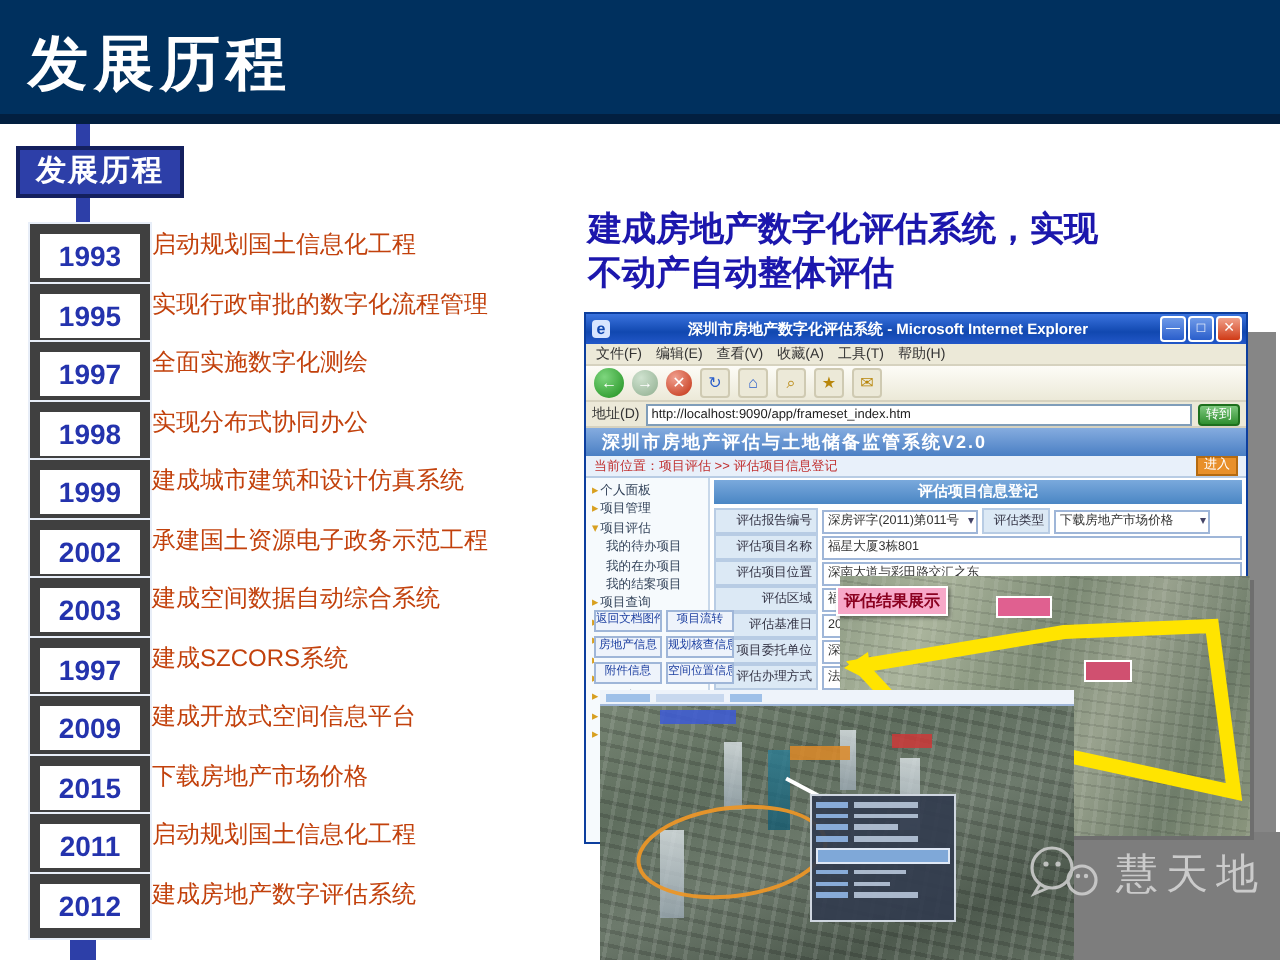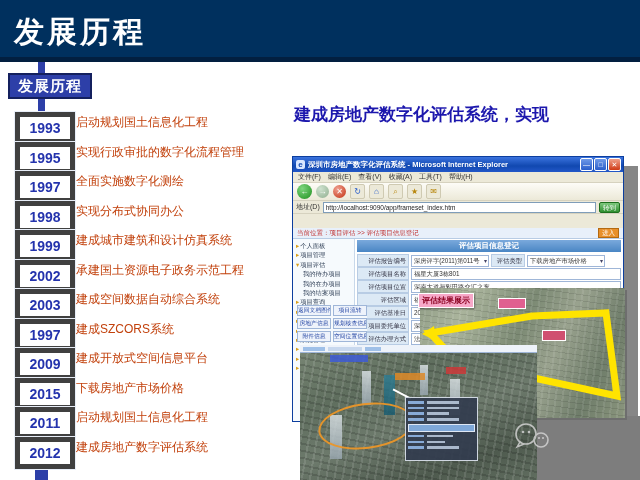--- a/index.html
+++ b/index.html
@@ -21,21 +21,21 @@
             box-shadow:0 0 0 1px #e8eef8;color:#2433ad;font-size:14px;font-weight:bold;text-align:center;line-height:22px;}
   .tl-text{position:absolute;left:76px;top:2px;color:#c2410c;font-size:12px;font-weight:normal;white-space:nowrap;}
 
   
   .heading{position:absolute;left:294px;top:92px;width:342px;color:#1c17ad;font-size:17px;font-weight:bold;line-height:1.32;z-index:2;margin-top:12px;}
 
   
   .browser{position:absolute;left:292px;top:156px;width:330px;height:264px;background:#ece9d8;border:1px solid #0c3e9e;z-index:1;font-size:7px;}
   .titlebar{position:absolute;left:0;top:0;width:100%;height:15px;background:linear-gradient(#3a73de,#1148b0 60%,#2257c8);display:flex;align-items:center;}
   .ie-icon{width:9px;height:9px;margin:0 3px;background:#d8e6ff;border-radius:2px;color:#1148b0;font-size:8px;font-weight:bold;line-height:9px;text-align:center;}
-  .wtitle{color:#fff;font-size:7.5px;font-weight:bold;white-space:nowrap;overflow:hidden;flex:1;}
+  .wtitle{color:#fff;font-size:7.5px;font-weight:bold;white-space:nowrap;overflow:hidden;flex:1;text-align:center;}
   .wctrls{display:flex;gap:1px;margin-right:2px;}
   .wbtn{width:11px;height:11px;font-size:7px;line-height:11px;text-align:center;color:#fff;background:linear-gradient(#6f9ae8,#2a5ecb);border:1px solid #fff;border-radius:2px;}
   .wbtn.close{background:linear-gradient(#f0a08a,#cf3a16);}
   .menubar{position:absolute;left:0;top:15px;width:100%;height:11px;background:#ece9d8;border-bottom:1px solid #d6d2bf;display:flex;align-items:center;gap:7px;padding-left:5px;box-sizing:border-box;}
   .menu-item{font-size:7px;color:#333;}
   .toolbar{position:absolute;left:0;top:26px;width:100%;height:18px;background:linear-gradient(#fdfcf7,#ece9d8);border-bottom:1px solid #d6d2bf;display:flex;align-items:center;gap:4px;padding-left:4px;box-sizing:border-box;}
   .tool{width:13px;height:13px;border-radius:50%;font-size:8px;line-height:13px;text-align:center;color:#fff;}
   .t-back{background:radial-gradient(circle at 35% 30%,#7ed67e,#1d8f1d);width:15px;height:15px;line-height:15px;}
   .t-fwd{background:radial-gradient(circle at 35% 30%,#cfe2cf,#8fae8f);}
   .t-stop{background:radial-gradient(circle at 35% 30%,#f0a090,#c23010);}
@@ -162,20 +162,21 @@
     <div class="year-box">2011</div>
     <div class="tl-text">启动规划国土信息化工程</div>
   </div>
   <div class="tl-row" style="top:437px">
     <div class="year-box">2012</div>
     <div class="tl-text">建成房地产数字评估系统</div>
   </div>
 
   <div class="heading">
     <div>建成房地产数字化评估系统，实现</div>
+    <div>不动产自动整体评估</div>
   </div>
 
   <div class="shadow-r"></div>
   <div class="gray-br"></div>
 
   <div class="browser">
     <div class="titlebar">
       <div class="ie-icon">e</div>
       <div class="wtitle">深圳市房地产数字化评估系统 - Microsoft Internet Explorer</div>
       <div class="wctrls">
@@ -200,20 +201,21 @@
       <div class="tool t-home">⌂</div>
       <div class="tool t-search">⌕</div>
       <div class="tool t-fav">★</div>
       <div class="tool t-media">✉</div>
     </div>
     <div class="addressbar">
       <span class="addr-label">地址(D)</span>
       <div class="addr-input">http://localhost:9090/app/frameset_index.htm</div>
       <div class="go-btn">转到</div>
     </div>
+    <div class="pageheader">深圳市房地产评估与土地储备监管系统V2.0</div>
     <div class="subnav">
       <span class="crumb">当前位置：项目评估 &gt;&gt; 评估项目信息登记</span>
       <span class="crumb-btn">进入</span>
     </div>
     <div class="bcontent">
       <div class="sidebar">
         <div class="tree-item"><span class="folder">▸</span><span>个人面板</span></div>
         <div class="tree-item"><span class="folder">▸</span><span>项目管理</span></div>
         <div class="tree-item"><span class="folder">▾</span><span>项目评估</span></div>
         <div class="tree-item" style="padding-left:7px"><span>我的待办项目</span></div>
@@ -342,15 +344,16 @@
   <div class="watermark">
     <svg width="38" height="28" viewBox="0 0 38 28">
       <circle cx="12" cy="11" r="10" fill="none" stroke="#d2d2d2" stroke-width="1.6"></circle>
       <circle cx="27" cy="17" r="7" fill="none" stroke="#d2d2d2" stroke-width="1.6"></circle>
       <circle cx="9" cy="9" r="1.3" fill="#d2d2d2"></circle>
       <circle cx="15" cy="9" r="1.3" fill="#d2d2d2"></circle>
       <circle cx="25" cy="15" r="1.1" fill="#d2d2d2"></circle>
       <circle cx="29" cy="15" r="1.1" fill="#d2d2d2"></circle>
       <path d="M6 19 L3 24 L10 21" fill="none" stroke="#d2d2d2" stroke-width="1.4"></path>
     </svg>
+    <span class="wm-text">慧天地</span>
   </div>
 
 </div>
 
 </body></html>

